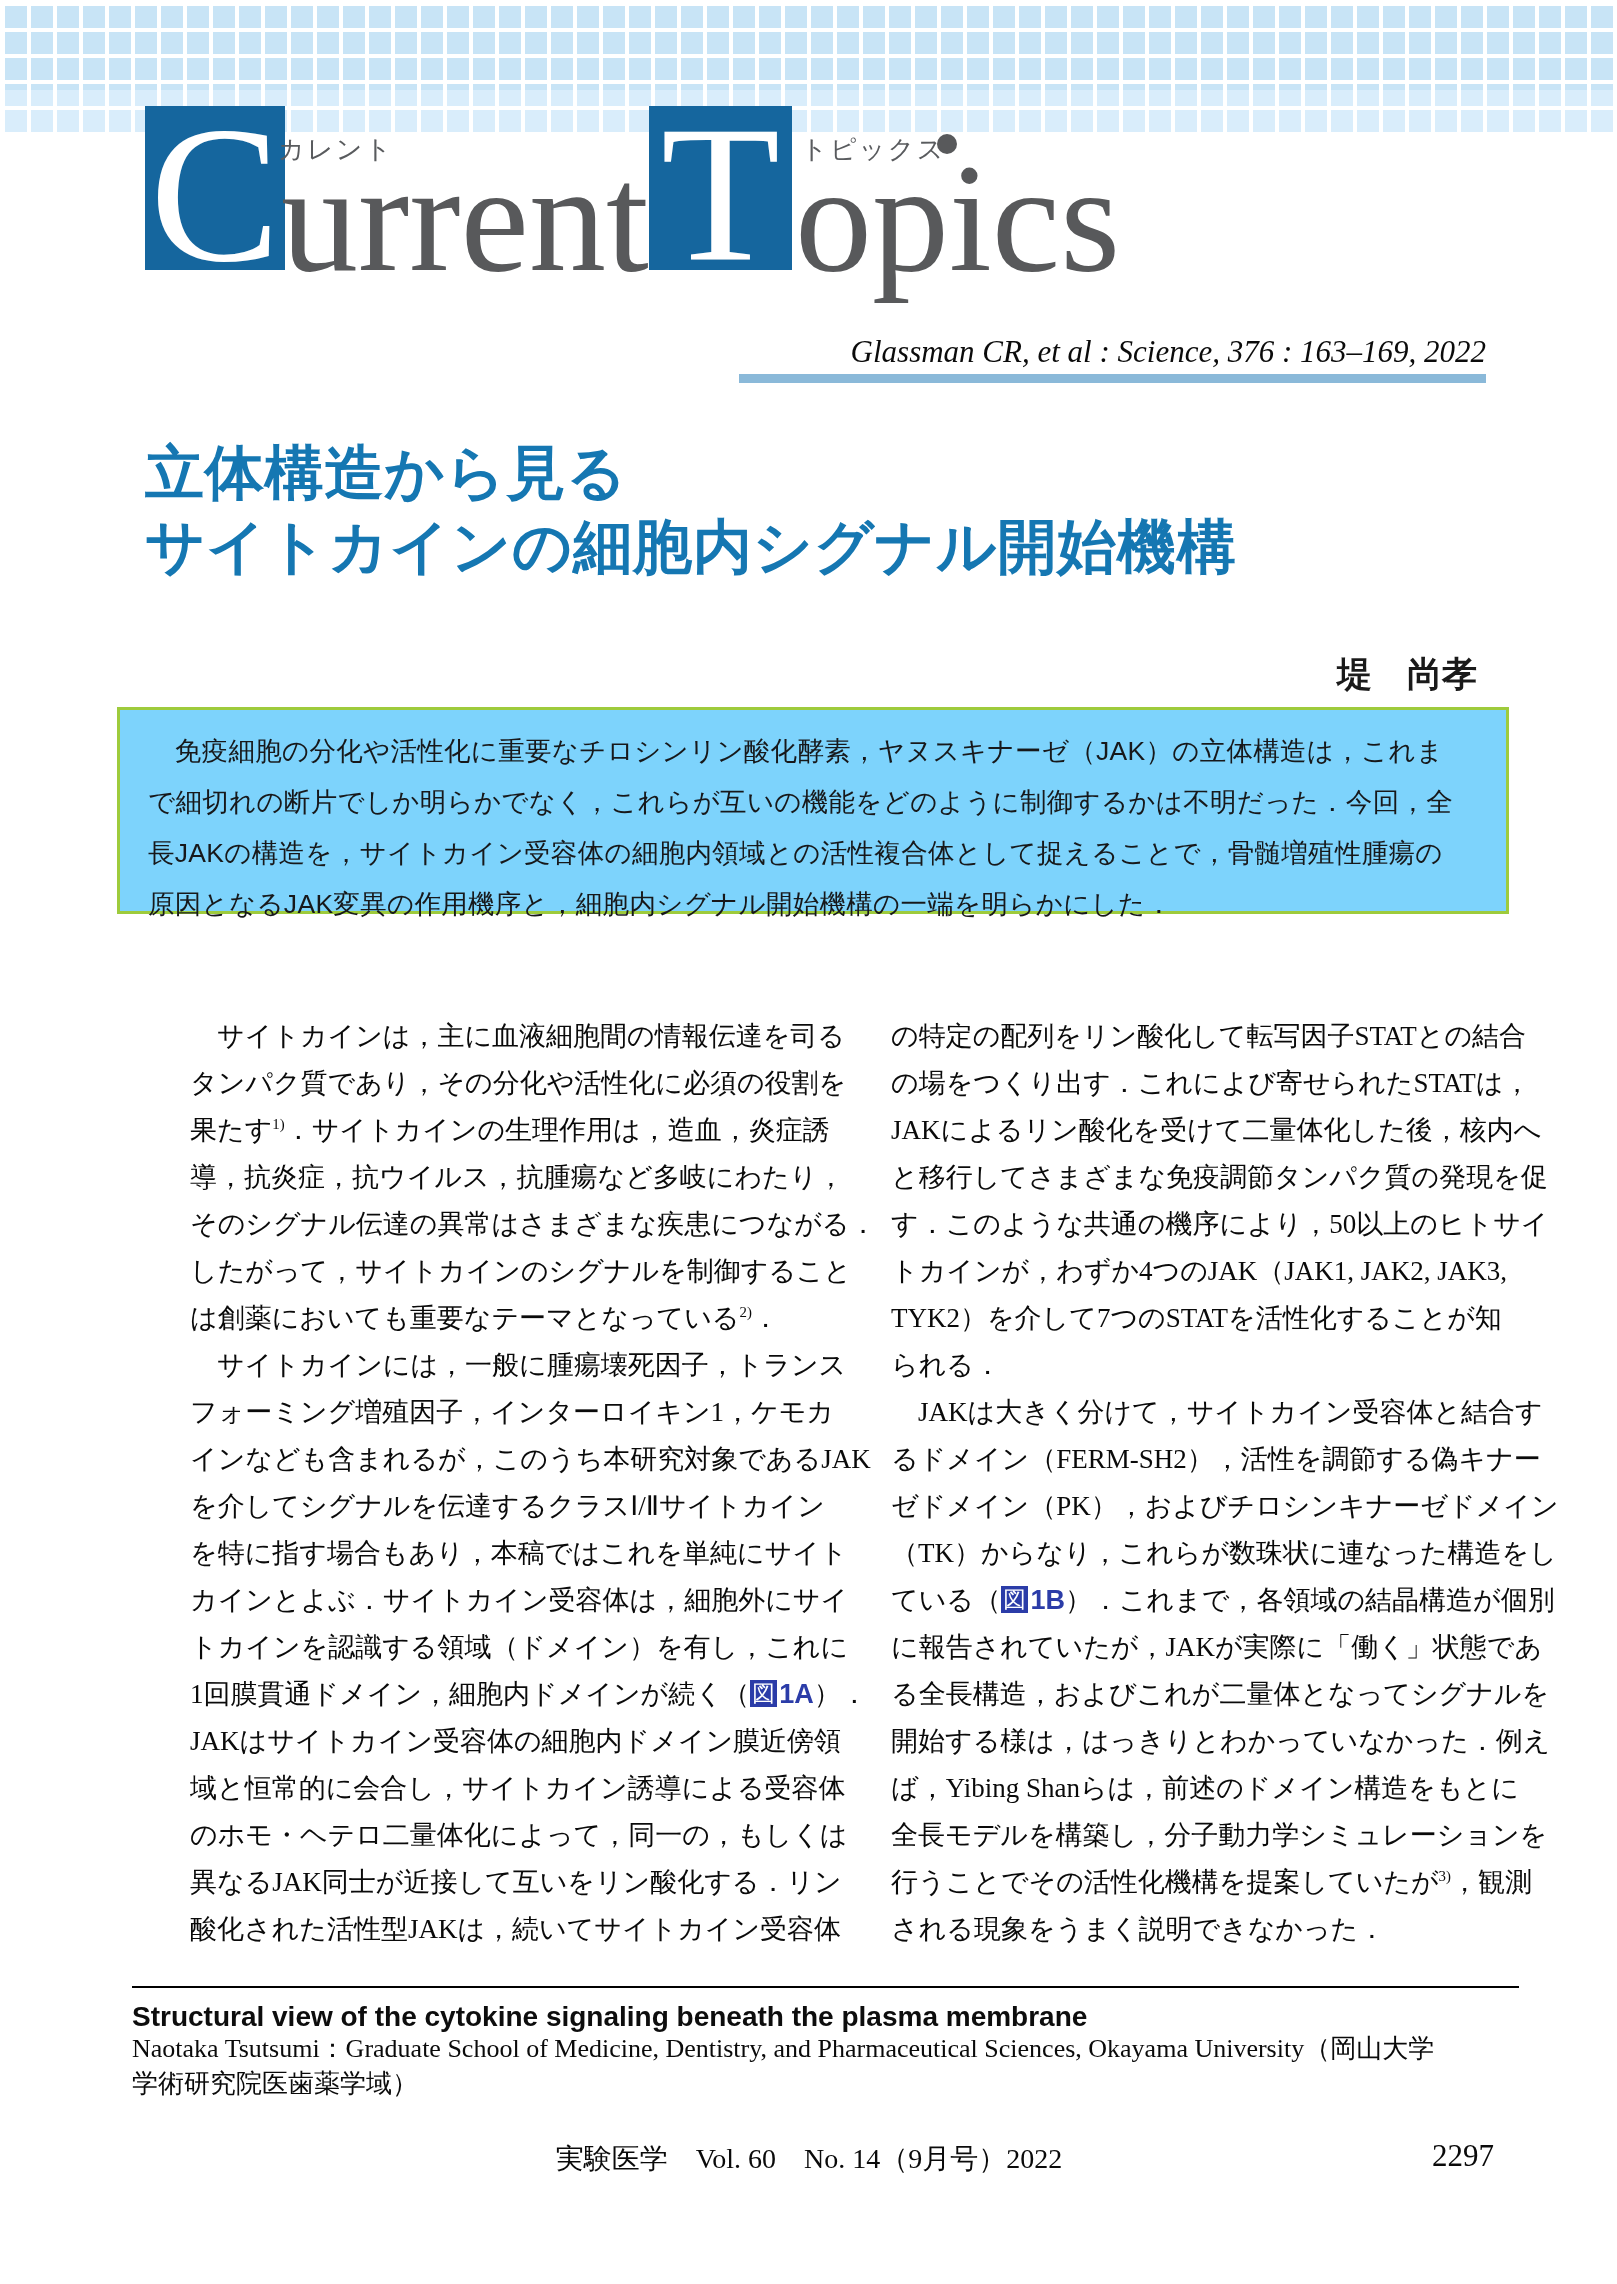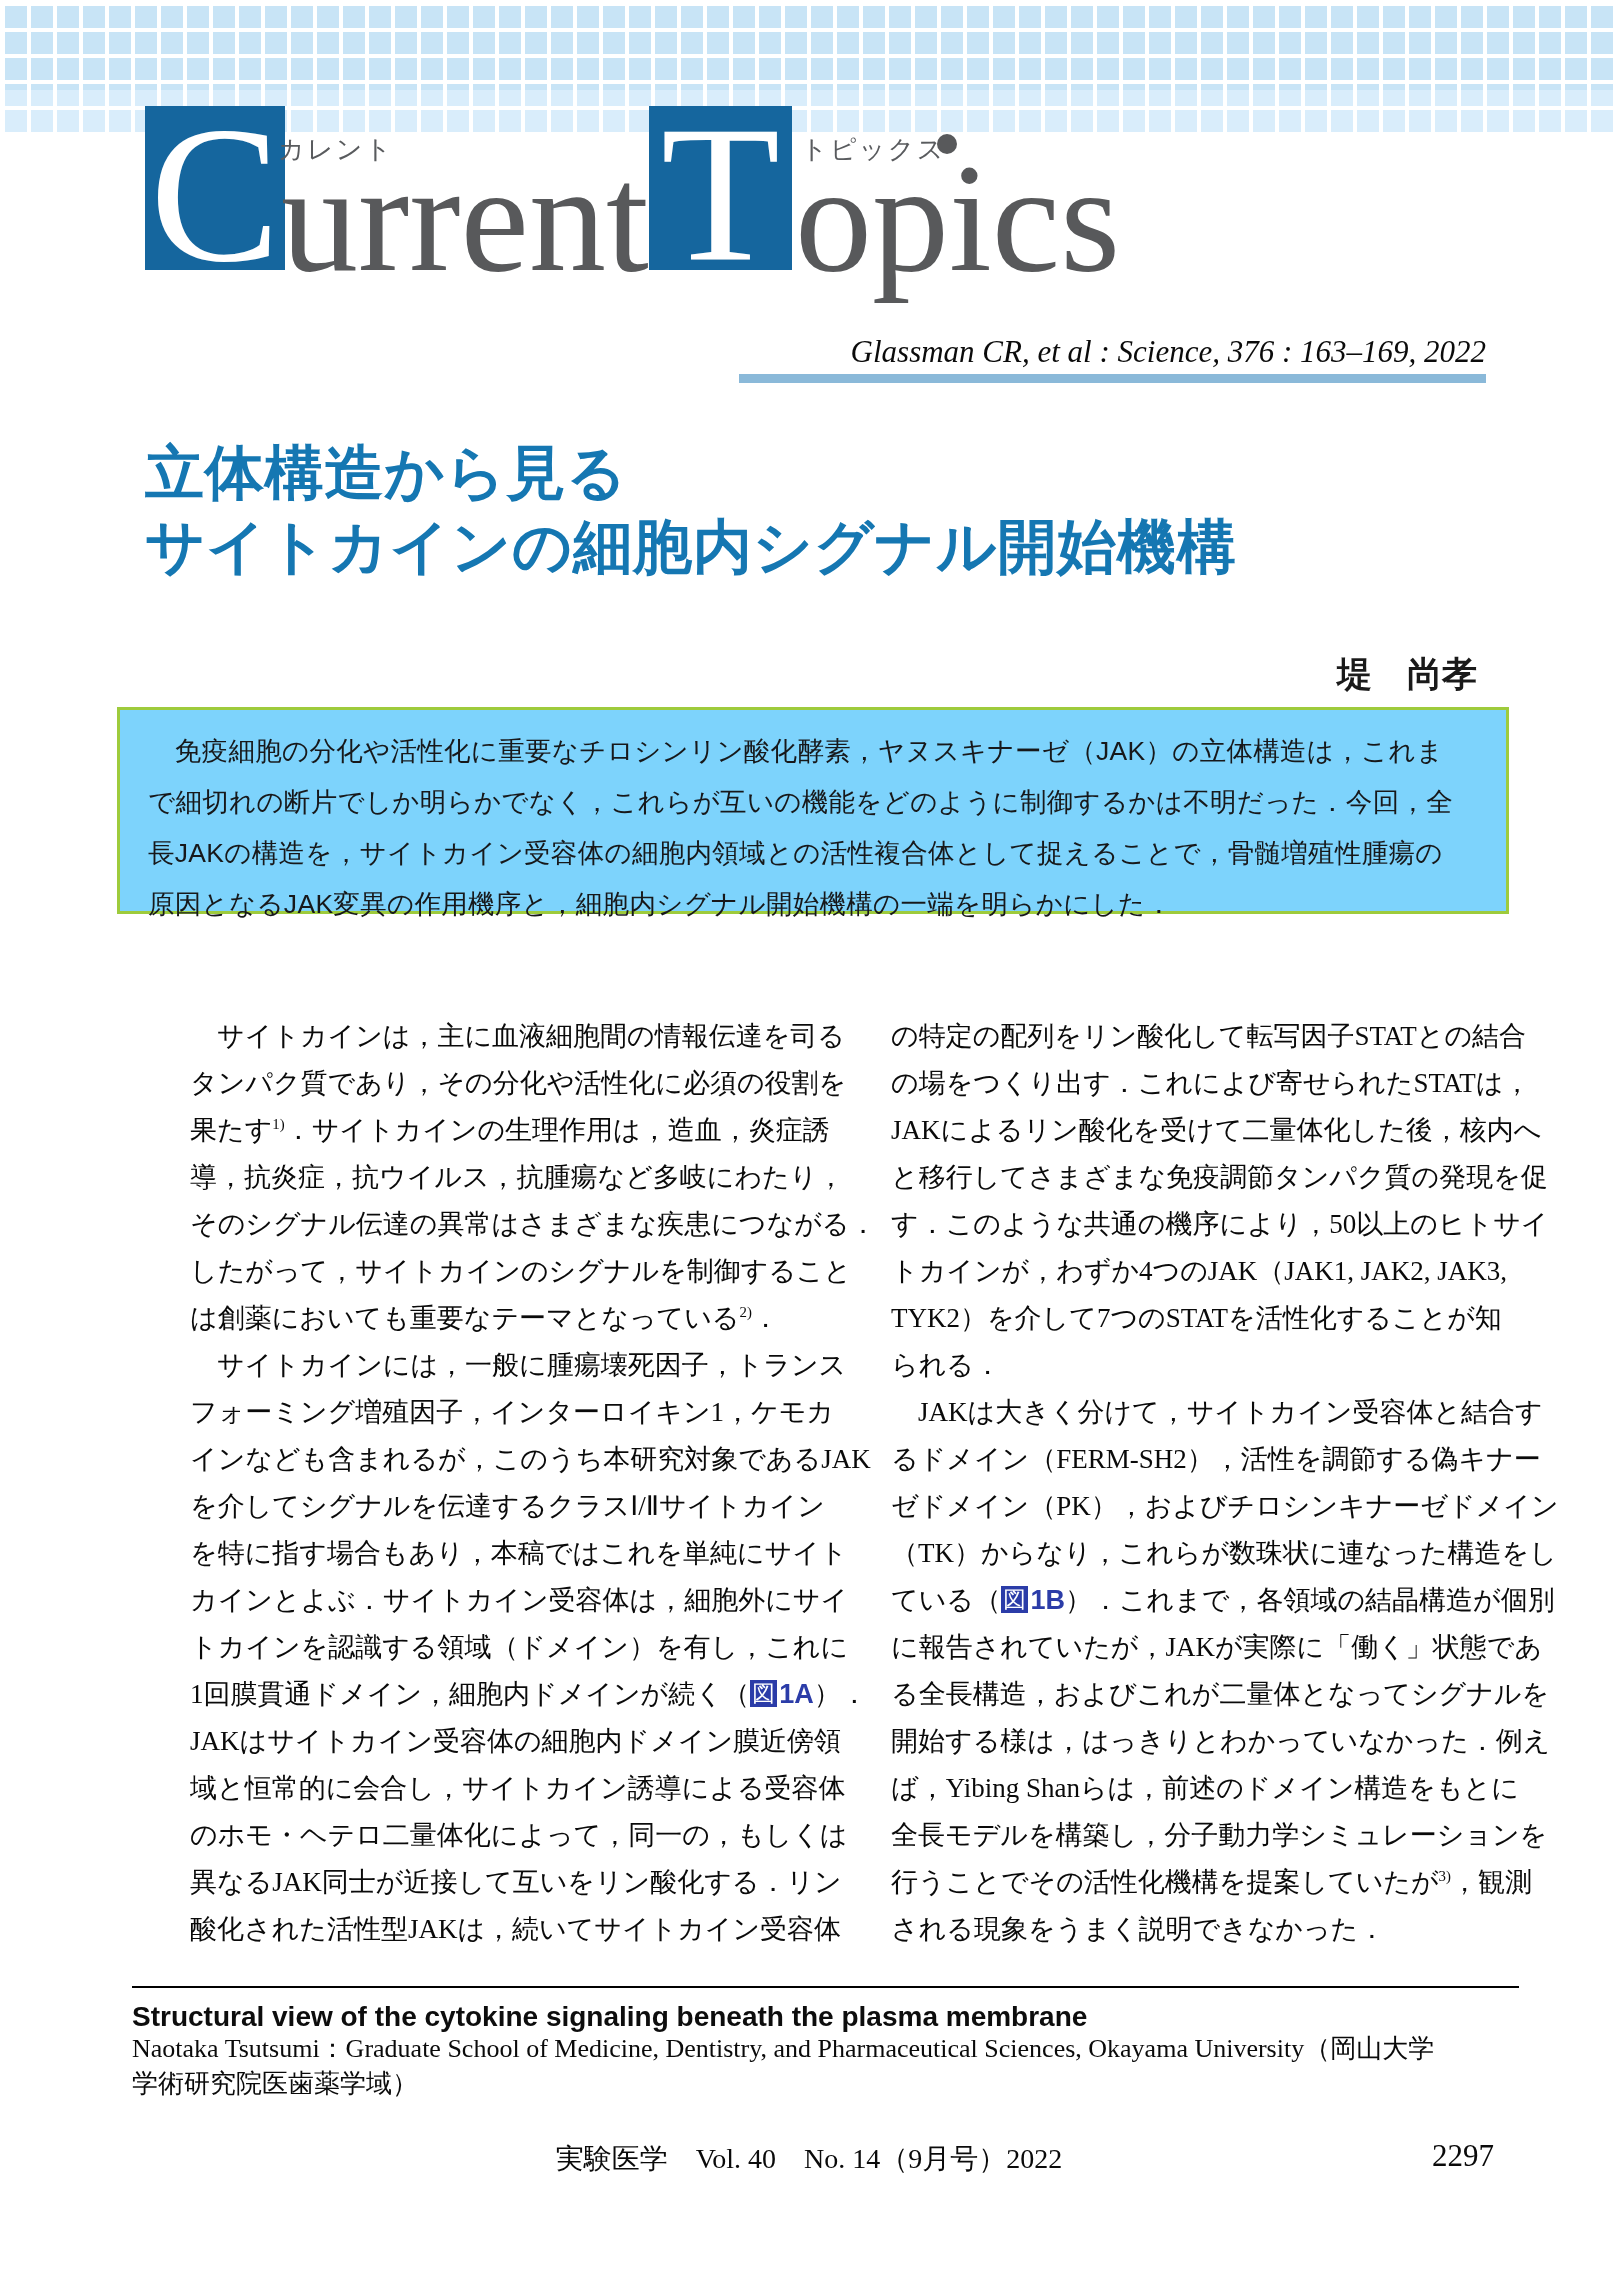--- a/index.html
+++ b/index.html
@@ -153,17 +153,17 @@
       <div class="tline">行うことでその活性化機構を提案していたが<sup>3)</sup>，観測</div>
       <div class="tline">される現象をうまく説明できなかった．</div>
     </div>
 
   <div class="footer-divider"></div>
   <div class="footer-entitle">Structural view of the cytokine signaling beneath the plasma membrane</div>
   <div class="footer-affil">
       <div class="tline">Naotaka Tsutsumi：Graduate School of Medicine, Dentistry, and Pharmaceutical Sciences, Okayama University（岡山大学</div>
       <div class="tline">学術研究院医歯薬学域）</div>
     </div>
-  <div class="footer-journal">実験医学　Vol. 40　No. 14（9月号）2022</div>
+  <div class="footer-journal">実験医学　Vol. 60　No. 14（9月号）2022</div>
   <div class="footer-pagenum">2297</div>
 
 </div>
 
 
 </body></html>

